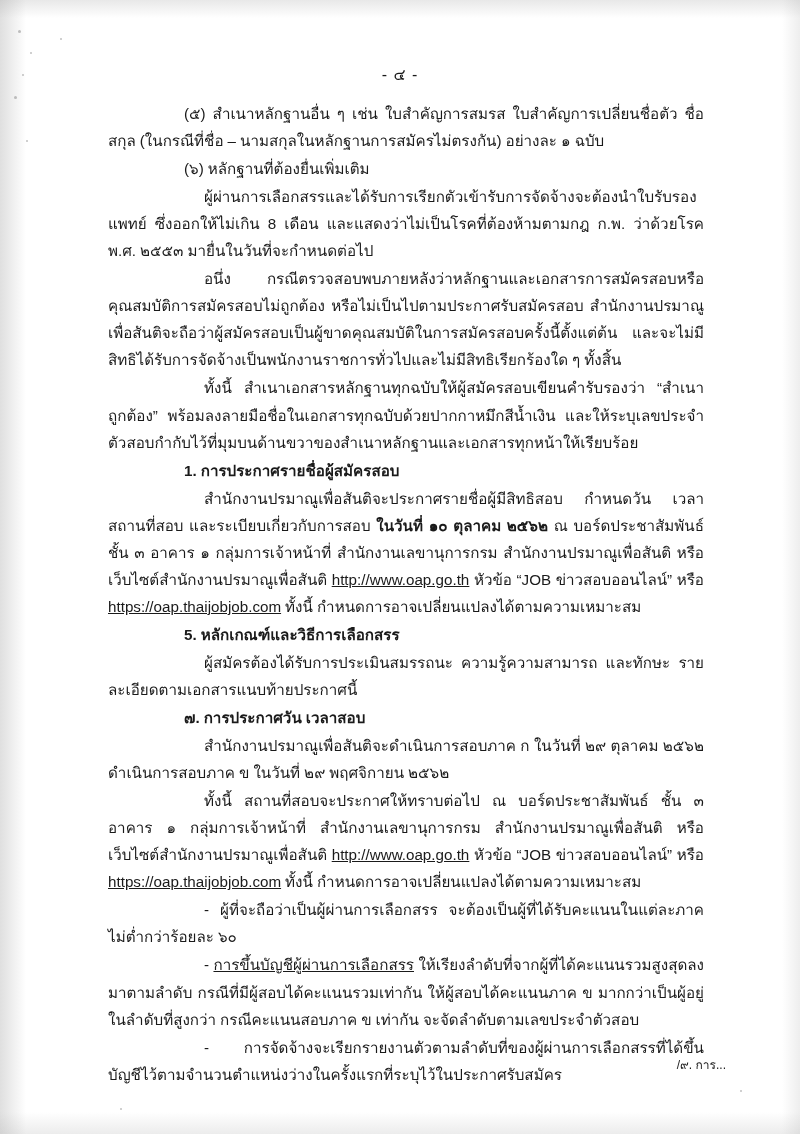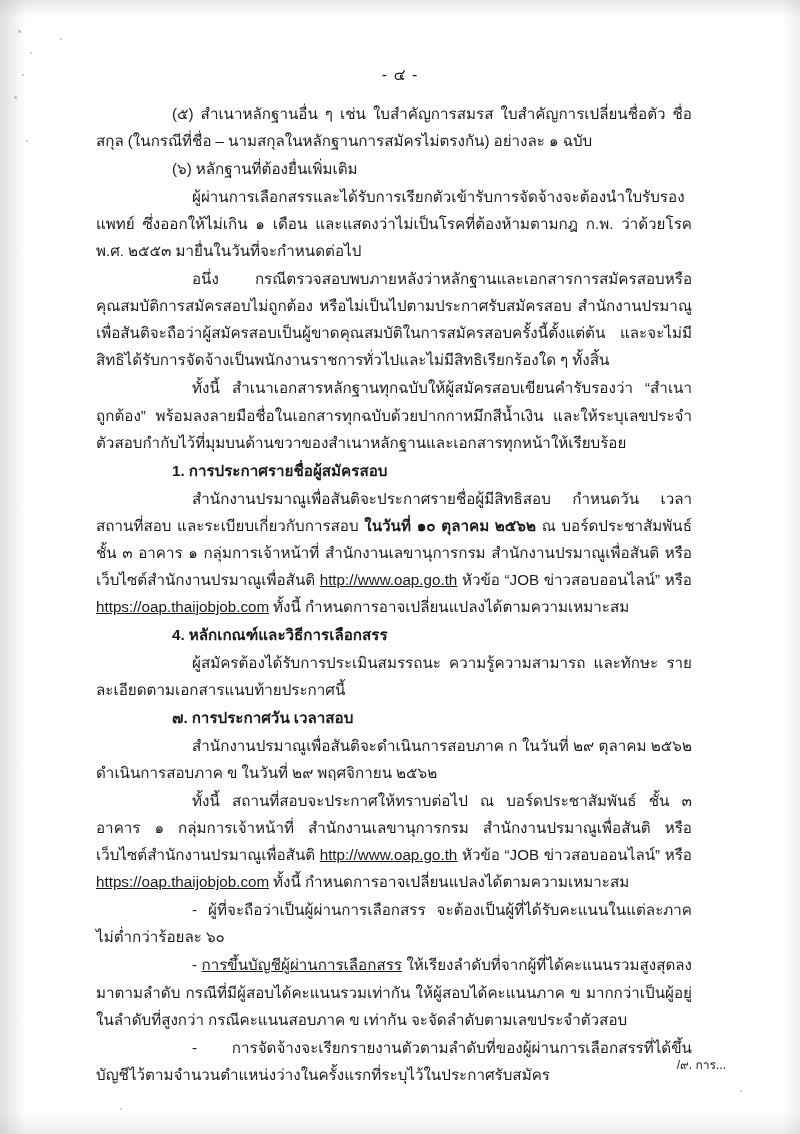--- a/index.html
+++ b/index.html
@@ -59,21 +59,21 @@
     top: 62px;
     left: 0;
     width: 100%;
     text-align: center;
     font-size: 16px;
     letter-spacing: 1px;
   }
 
   .body {
     position: absolute;
-    left: 96px;
+    left: 108px;
     top: 100px;
     width: 596px;
   }
 
   p {
     margin: 0 0 1px 0;
     font-size: 15.2px;
     line-height: 1.78;
     text-align: justify;
     text-justify: inter-word;
@@ -111,26 +111,26 @@
   <div class="speck" style="left:26px;top:140px;width:2px;height:2px;"></div>
   <div class="speck" style="left:60px;top:38px;width:2px;height:2px;"></div>
   <div class="speck" style="left:740px;top:1090px;width:2px;height:2px;"></div>
   <div class="speck" style="left:120px;top:1108px;width:2px;height:2px;"></div>
 
   <div class="page-number">- ๔ -</div>
 
   <div class="body" id="body-container">
       <p class="indent2">(๕) สำเนาหลักฐานอื่น ๆ เช่น ใบสำคัญการสมรส ใบสำคัญการเปลี่ยนชื่อตัว ชื่อสกุล (ในกรณีที่ชื่อ – นามสกุลในหลักฐานการสมัครไม่ตรงกัน) อย่างละ ๑ ฉบับ</p>
       <p class="indent2">(๖) หลักฐานที่ต้องยื่นเพิ่มเติม</p>
-      <p class="indent3">ผู้ผ่านการเลือกสรรและได้รับการเรียกตัวเข้ารับการจัดจ้างจะต้องนำใบรับรองแพทย์ ซึ่งออกให้ไม่เกิน ๑ เดือน และแสดงว่าไม่เป็นโรคที่ต้องห้ามตามกฎ ก.พ. ว่าด้วยโรค พ.ศ. ๒๕๕๓ มายื่นในวันที่จะกำหนดต่อไป</p>
+      <p class="indent3">ผู้ผ่านการเลือกสรรและได้รับการเรียกตัวเข้ารับการจัดจ้างจะต้องนำใบรับรองแพทย์ ซึ่งออกให้ไม่เกิน 8 เดือน และแสดงว่าไม่เป็นโรคที่ต้องห้ามตามกฎ ก.พ. ว่าด้วยโรค พ.ศ. ๒๕๕๓ มายื่นในวันที่จะกำหนดต่อไป</p>
       <p class="indent3">อนึ่ง กรณีตรวจสอบพบภายหลังว่าหลักฐานและเอกสารการสมัครสอบหรือคุณสมบัติการสมัครสอบไม่ถูกต้อง หรือไม่เป็นไปตามประกาศรับสมัครสอบ สำนักงานปรมาณูเพื่อสันติจะถือว่าผู้สมัครสอบเป็นผู้ขาดคุณสมบัติในการสมัครสอบครั้งนี้ตั้งแต่ต้น และจะไม่มีสิทธิได้รับการจัดจ้างเป็นพนักงานราชการทั่วไปและไม่มีสิทธิเรียกร้องใด ๆ ทั้งสิ้น</p>
       <p class="indent3">ทั้งนี้ สำเนาเอกสารหลักฐานทุกฉบับให้ผู้สมัครสอบเขียนคำรับรองว่า “สำเนาถูกต้อง” พร้อมลงลายมือชื่อในเอกสารทุกฉบับด้วยปากกาหมึกสีน้ำเงิน และให้ระบุเลขประจำตัวสอบกำกับไว้ที่มุมบนด้านขวาของสำเนาหลักฐานและเอกสารทุกหน้าให้เรียบร้อย</p>
       <p class="heading">1. การประกาศรายชื่อผู้สมัครสอบ</p>
       <p class="indent3">สำนักงานปรมาณูเพื่อสันติจะประกาศรายชื่อผู้มีสิทธิสอบ กำหนดวัน เวลา สถานที่สอบ และระเบียบเกี่ยวกับการสอบ <b>ในวันที่ ๑๐ ตุลาคม ๒๕๖๒</b> ณ บอร์ดประชาสัมพันธ์ ชั้น ๓ อาคาร ๑ กลุ่มการเจ้าหน้าที่ สำนักงานเลขานุการกรม สำนักงานปรมาณูเพื่อสันติ หรือเว็บไซต์สำนักงานปรมาณูเพื่อสันติ <span class="u">http://www.oap.go.th</span> หัวข้อ “JOB ข่าวสอบออนไลน์” หรือ <span class="u">https://oap.thaijobjob.com</span> ทั้งนี้ กำหนดการอาจเปลี่ยนแปลงได้ตามความเหมาะสม</p>
-      <p class="heading">4. หลักเกณฑ์และวิธีการเลือกสรร</p>
+      <p class="heading">5. หลักเกณฑ์และวิธีการเลือกสรร</p>
       <p class="indent3">ผู้สมัครต้องได้รับการประเมินสมรรถนะ ความรู้ความสามารถ และทักษะ รายละเอียดตามเอกสารแนบท้ายประกาศนี้</p>
       <p class="heading">๗. การประกาศวัน เวลาสอบ</p>
       <p class="indent3">สำนักงานปรมาณูเพื่อสันติจะดำเนินการสอบภาค ก ในวันที่ ๒๙ ตุลาคม ๒๕๖๒ ดำเนินการสอบภาค ข ในวันที่ ๒๙ พฤศจิกายน ๒๕๖๒</p>
       <p class="indent3">ทั้งนี้ สถานที่สอบจะประกาศให้ทราบต่อไป ณ บอร์ดประชาสัมพันธ์ ชั้น ๓ อาคาร ๑ กลุ่มการเจ้าหน้าที่ สำนักงานเลขานุการกรม สำนักงานปรมาณูเพื่อสันติ หรือเว็บไซต์สำนักงานปรมาณูเพื่อสันติ <span class="u">http://www.oap.go.th</span> หัวข้อ “JOB ข่าวสอบออนไลน์” หรือ <span class="u">https://oap.thaijobjob.com</span> ทั้งนี้ กำหนดการอาจเปลี่ยนแปลงได้ตามความเหมาะสม</p>
       <p class="indent3">- ผู้ที่จะถือว่าเป็นผู้ผ่านการเลือกสรร จะต้องเป็นผู้ที่ได้รับคะแนนในแต่ละภาคไม่ต่ำกว่าร้อยละ ๖๐</p>
       <p class="indent3">- <span class="u">การขึ้นบัญชีผู้ผ่านการเลือกสรร</span> ให้เรียงลำดับที่จากผู้ที่ได้คะแนนรวมสูงสุดลงมาตามลำดับ กรณีที่มีผู้สอบได้คะแนนรวมเท่ากัน ให้ผู้สอบได้คะแนนภาค ข มากกว่าเป็นผู้อยู่ในลำดับที่สูงกว่า กรณีคะแนนสอบภาค ข เท่ากัน จะจัดลำดับตามเลขประจำตัวสอบ</p>
       <p class="indent3">- การจัดจ้างจะเรียกรายงานตัวตามลำดับที่ของผู้ผ่านการเลือกสรรที่ได้ขึ้นบัญชีไว้ตามจำนวนตำแหน่งว่างในครั้งแรกที่ระบุไว้ในประกาศรับสมัคร</p>
     </div>
 
   <div class="footer-note">/๙. การ...</div>

